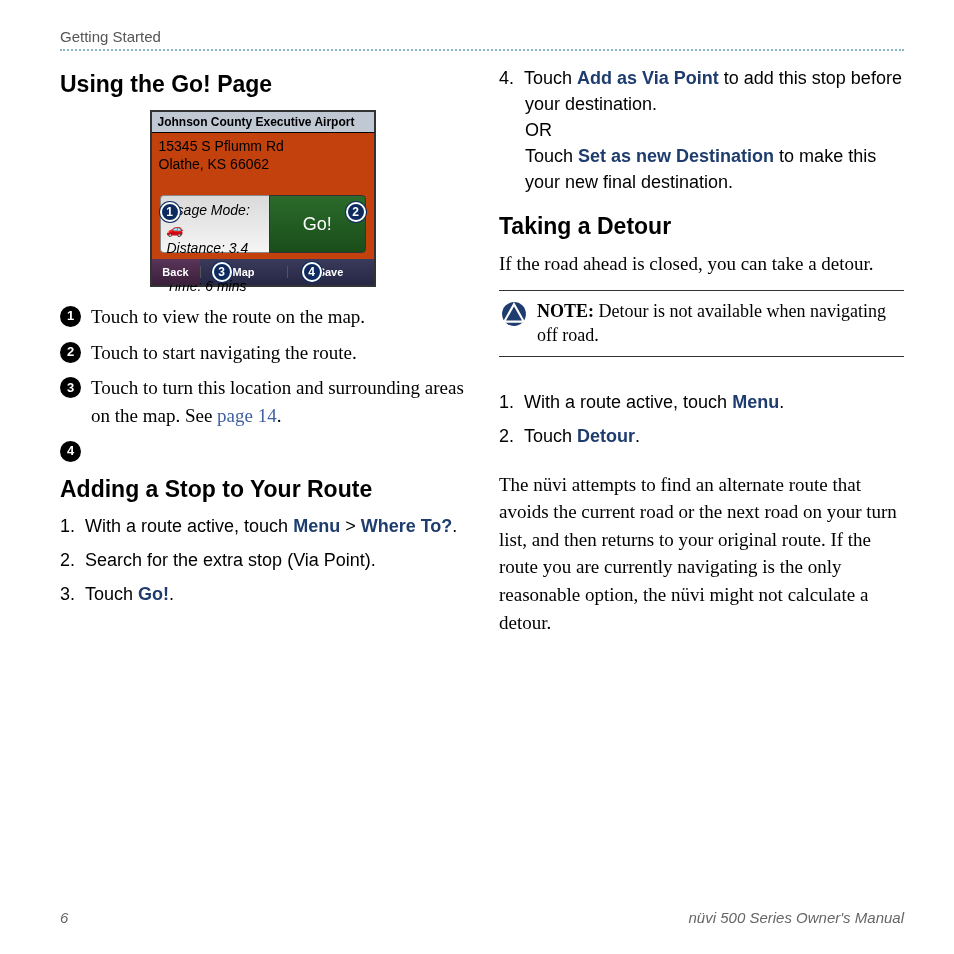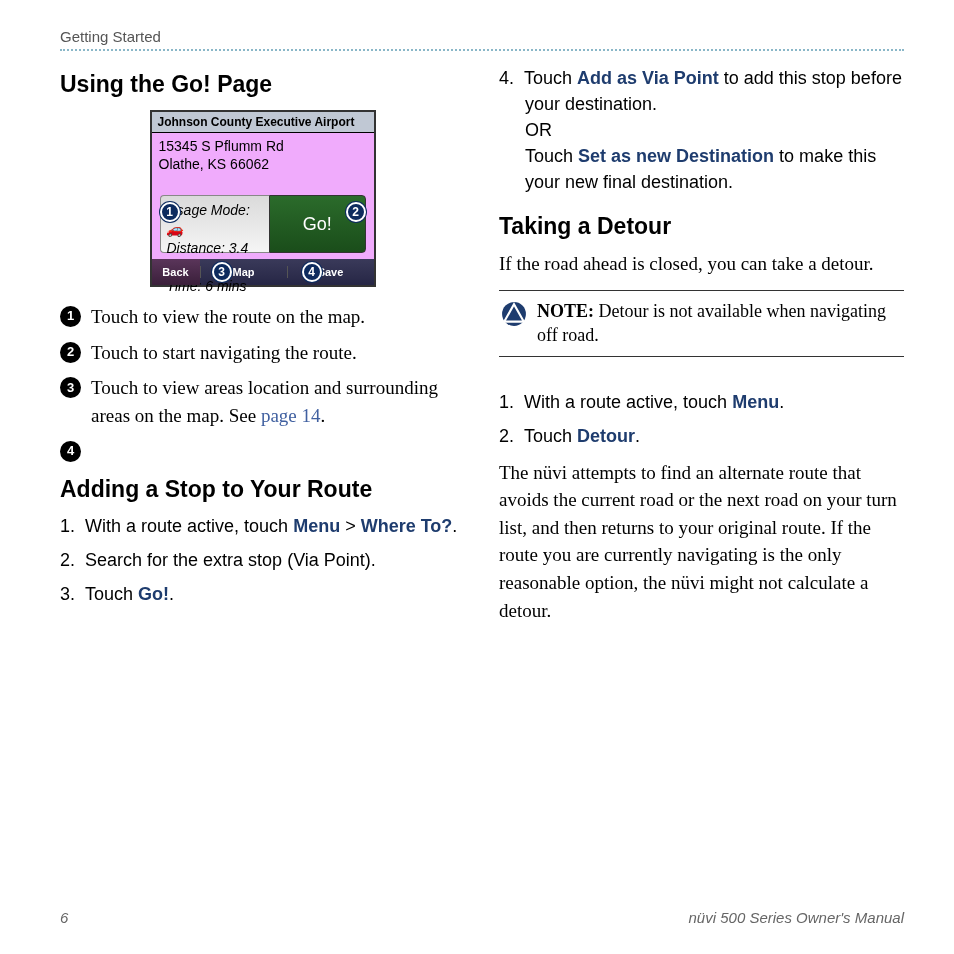--- a/index.html
+++ b/index.html
@@ -102,21 +102,21 @@
     font-style: italic;
     color: #666;
     font-size: 15px;
   }
 
   
   .device-shot {
     width: 226px;
     margin: 12px auto 16px;
     border: 2px solid #333;
-    background: #f0abfc;
+    background: #c2410c;
     position: relative;
     font-family: Arial, sans-serif;
   }
   .ds-title {
     background: #c0c8d4;
     padding: 3px 6px;
     font-weight: bold;
     font-size: 12px;
     border-bottom: 1px solid #000;
   }
@@ -223,21 +223,21 @@
         <span class="circ-num">1</span>
         <span>Touch to view the route on the map.</span>
       </li>
       <li>
         <span class="circ-num">2</span>
         <span>Touch to start navigating the route.</span>
       </li>
       <li>
         <span class="circ-num">3</span>
         <span>
-          <span>Touch to view areas location and surrounding areas on the map. See </span><span class="link">page 14</span><span>.</span>
+          <span>Touch to turn this location and surrounding areas on the map. See </span><span class="link">page 14</span><span>.</span>
         </span>
       </li>
       <li>
         <span class="circ-num">4</span>
       </li>
     </ul>
 
     <h2 style="margin-top:14px">Adding a Stop to Your Route</h2>
     <ul class="step-list">
       <li>
@@ -276,20 +276,20 @@
 
     <ul class="step-list">
       <li>
         <span>1.</span>&nbsp;&nbsp;<span>With a route active, touch </span><span class="bold-blue">Menu</span><span>.</span>
       </li>
       <li>
         <span>2.</span>&nbsp;&nbsp;<span>Touch </span><span class="bold-blue">Detour</span><span>.</span>
       </li>
     </ul>
 
-    <p class="body-serif" style="margin-top:10px">The nüvi attempts to find an alternate route that avoids the current road or the next road on your turn list, and then returns to your original route. If the route you are currently navigating is the only reasonable option, the nüvi might not calculate a detour.</p>
+    <p class="body-serif" style="margin-top:22px">The nüvi attempts to find an alternate route that avoids the current road or the next road on your turn list, and then returns to your original route. If the route you are currently navigating is the only reasonable option, the nüvi might not calculate a detour.</p>
   </div>
 </div>
 
 <div class="footer">
   <span>6</span>
   <span>nüvi 500 Series Owner's Manual</span>
 </div>
 
 </body></html>

